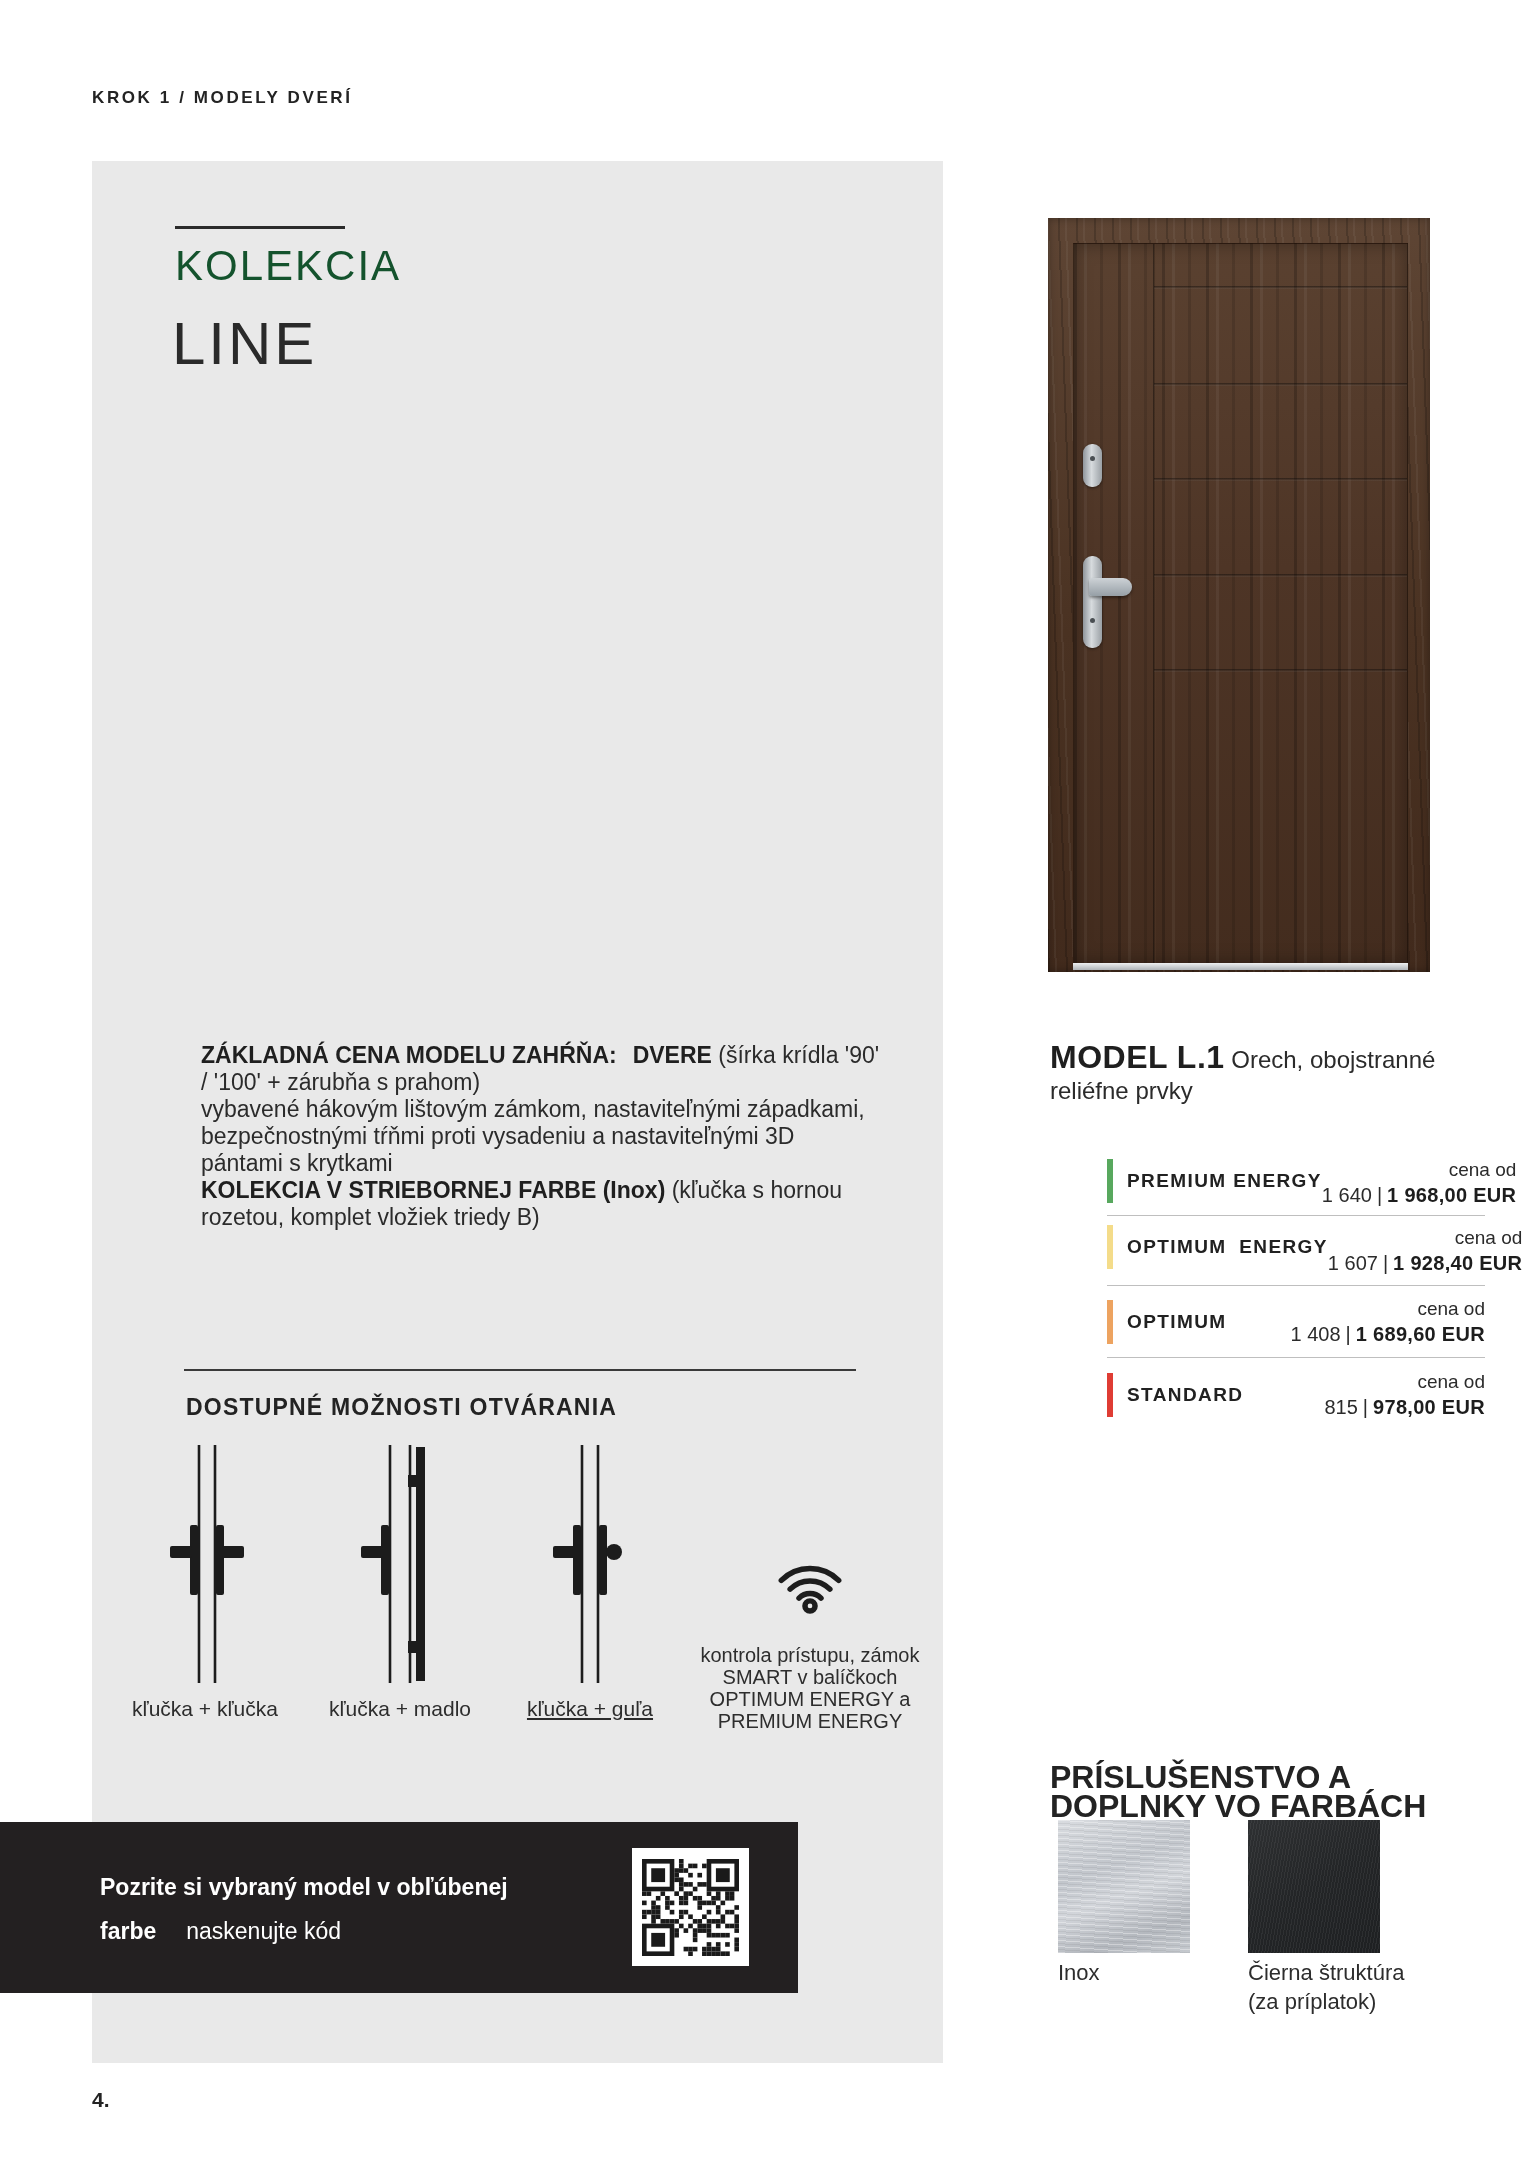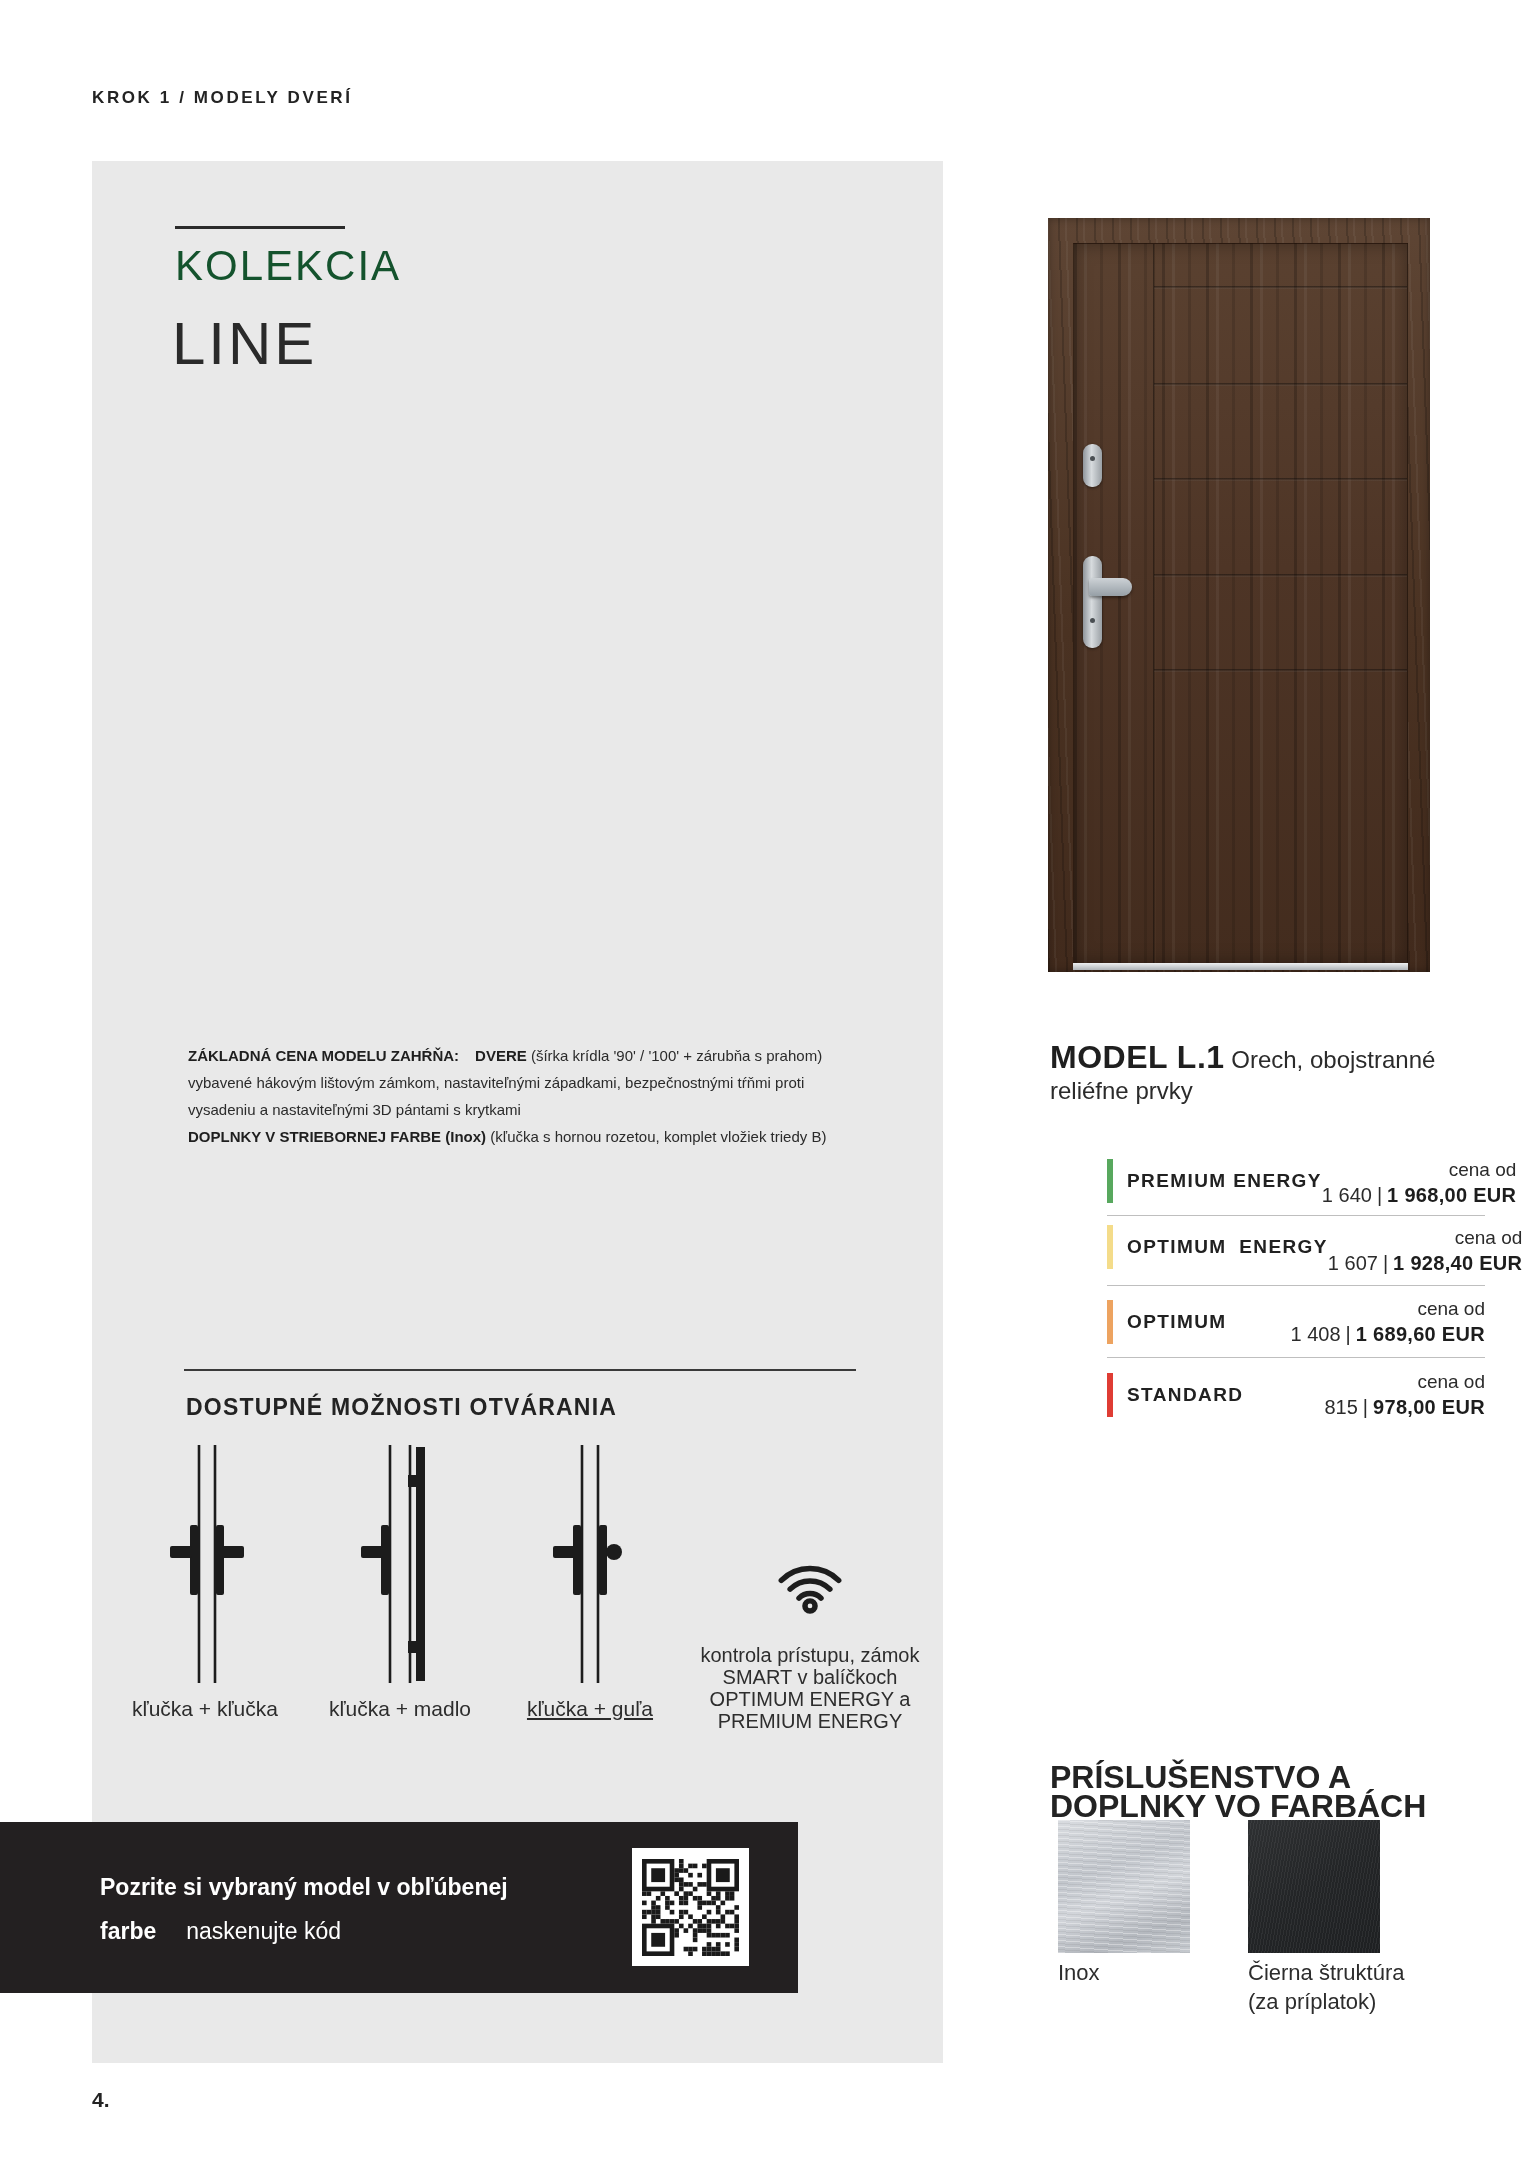--- a/index.html
+++ b/index.html
@@ -20,22 +20,22 @@
   
   .gray-panel {
     position: absolute; left: 92px; top: 161px;
     width: 851px; height: 1902px;
     background: #e9e9e9;
   }
   .col-rule { position: absolute; left: 83px; top: 65px; width: 170px; height: 3px; background: #2b2b2b; }
   .col-label { position: absolute; left: 83px; top: 81px; font-size: 42px; letter-spacing: 2px; color: #14532d; }
   .col-name  { position: absolute; left: 80px; top: 148px; font-size: 60px; letter-spacing: 3px; color: #2a2a2a; font-weight: normal; }
   .desc {
-    position: absolute; left: 96px; top: 881px; width: 680px;
-    font-size: 15px; line-height: 27px; color: #2b2b2b;
+    position: absolute; left: 109px; top: 881px; width: 680px;
+    font-size: 23px; line-height: 27px; color: #2b2b2b;
   }
   .desc b { color: #1f1f1f; }
   .desc .gap { display: inline-block; margin-left: 16px; }
   .rule2 { position: absolute; left: 92px; top: 1208px; width: 672px; height: 2px; background: #3a3a3a; }
   .opts-title { position: absolute; left: 94px; top: 1233px; font-size: 23px; font-weight: bold; letter-spacing: 1.2px; color: #232323; }
   .opt { position: absolute; top: 1284px; width: 170px; text-align: center; }
   .opt-1 { left: 28px; }
   .opt-2 { left: 223px; }
   .opt-3 { left: 413px; text-decoration: underline; }
   .opt svg { display: inline-block; }
@@ -158,21 +158,21 @@
 
   <div class="kicker">KROK 1 / MODELY DVERÍ</div>
 
   <div class="gray-panel">
     <div class="col-rule"></div>
     <div class="col-label">KOLEKCIA</div>
     <div class="col-name">LINE</div>
 
     <p class="desc"><b>ZÁKLADNÁ CENA MODELU ZAHŔŇA:</b><b class="gap">DVERE</b> <span>(šírka krídla '90' / '100' + zárubňa s prahom)</span><br>
     <span>vybavené hákovým lištovým zámkom, nastaviteľnými západkami, bezpečnostnými tŕňmi proti vysadeniu a nastaviteľnými 3D pántami s krytkami</span><br>
-    <b>DOPLNKY V STRIEBORNEJ FARBE (Inox)</b> <span>(kľučka s hornou rozetou, komplet vložiek triedy B)</span></p>
+    <b>KOLEKCIA V STRIEBORNEJ FARBE (Inox)</b> <span>(kľučka s hornou rozetou, komplet vložiek triedy B)</span></p>
 
     <div class="rule2"></div>
     <div class="opts-title">DOSTUPNÉ MOŽNOSTI OTVÁRANIA</div>
 
     <div class="opt opt-1">
       <svg class="diagram" width="92" height="238" viewBox="0 0 92 238">
         <line x1="40" y1="0" x2="40" y2="238"></line>
         <line x1="56" y1="0" x2="56" y2="238"></line>
         <rect x="31" y="80" width="8" height="70" rx="2"></rect>
         <rect x="11" y="101" width="22" height="12" rx="2"></rect>

